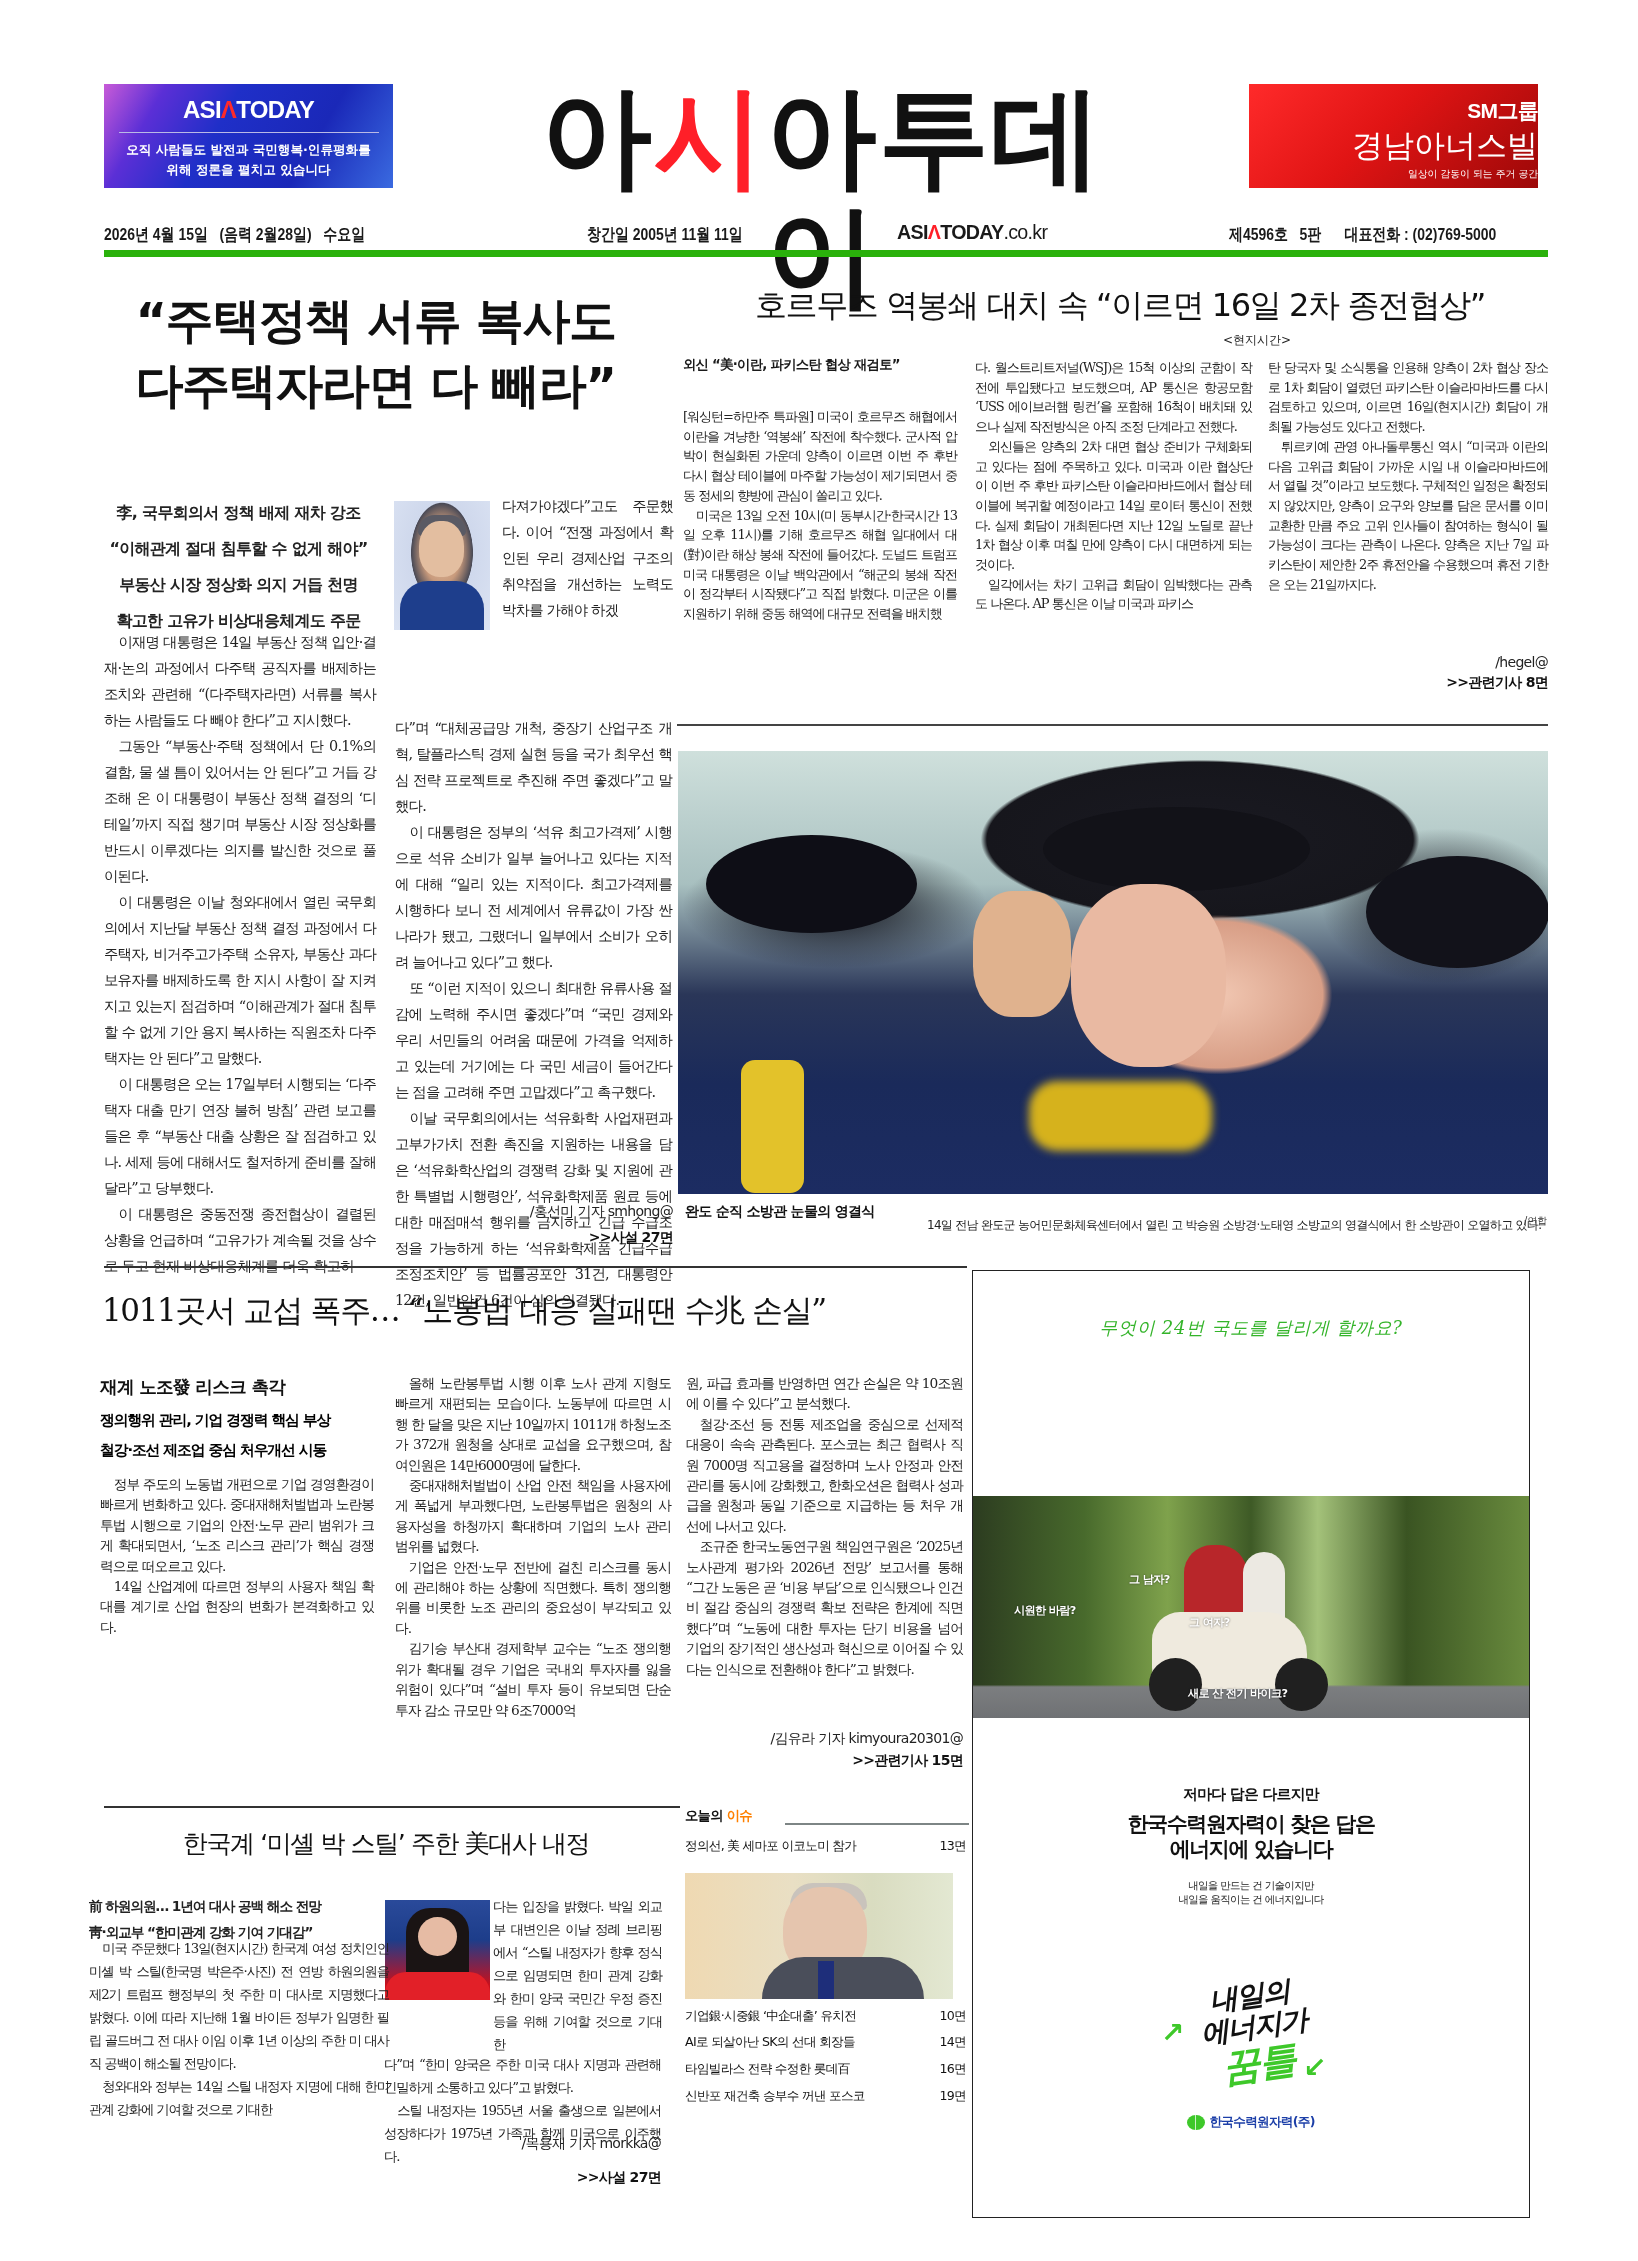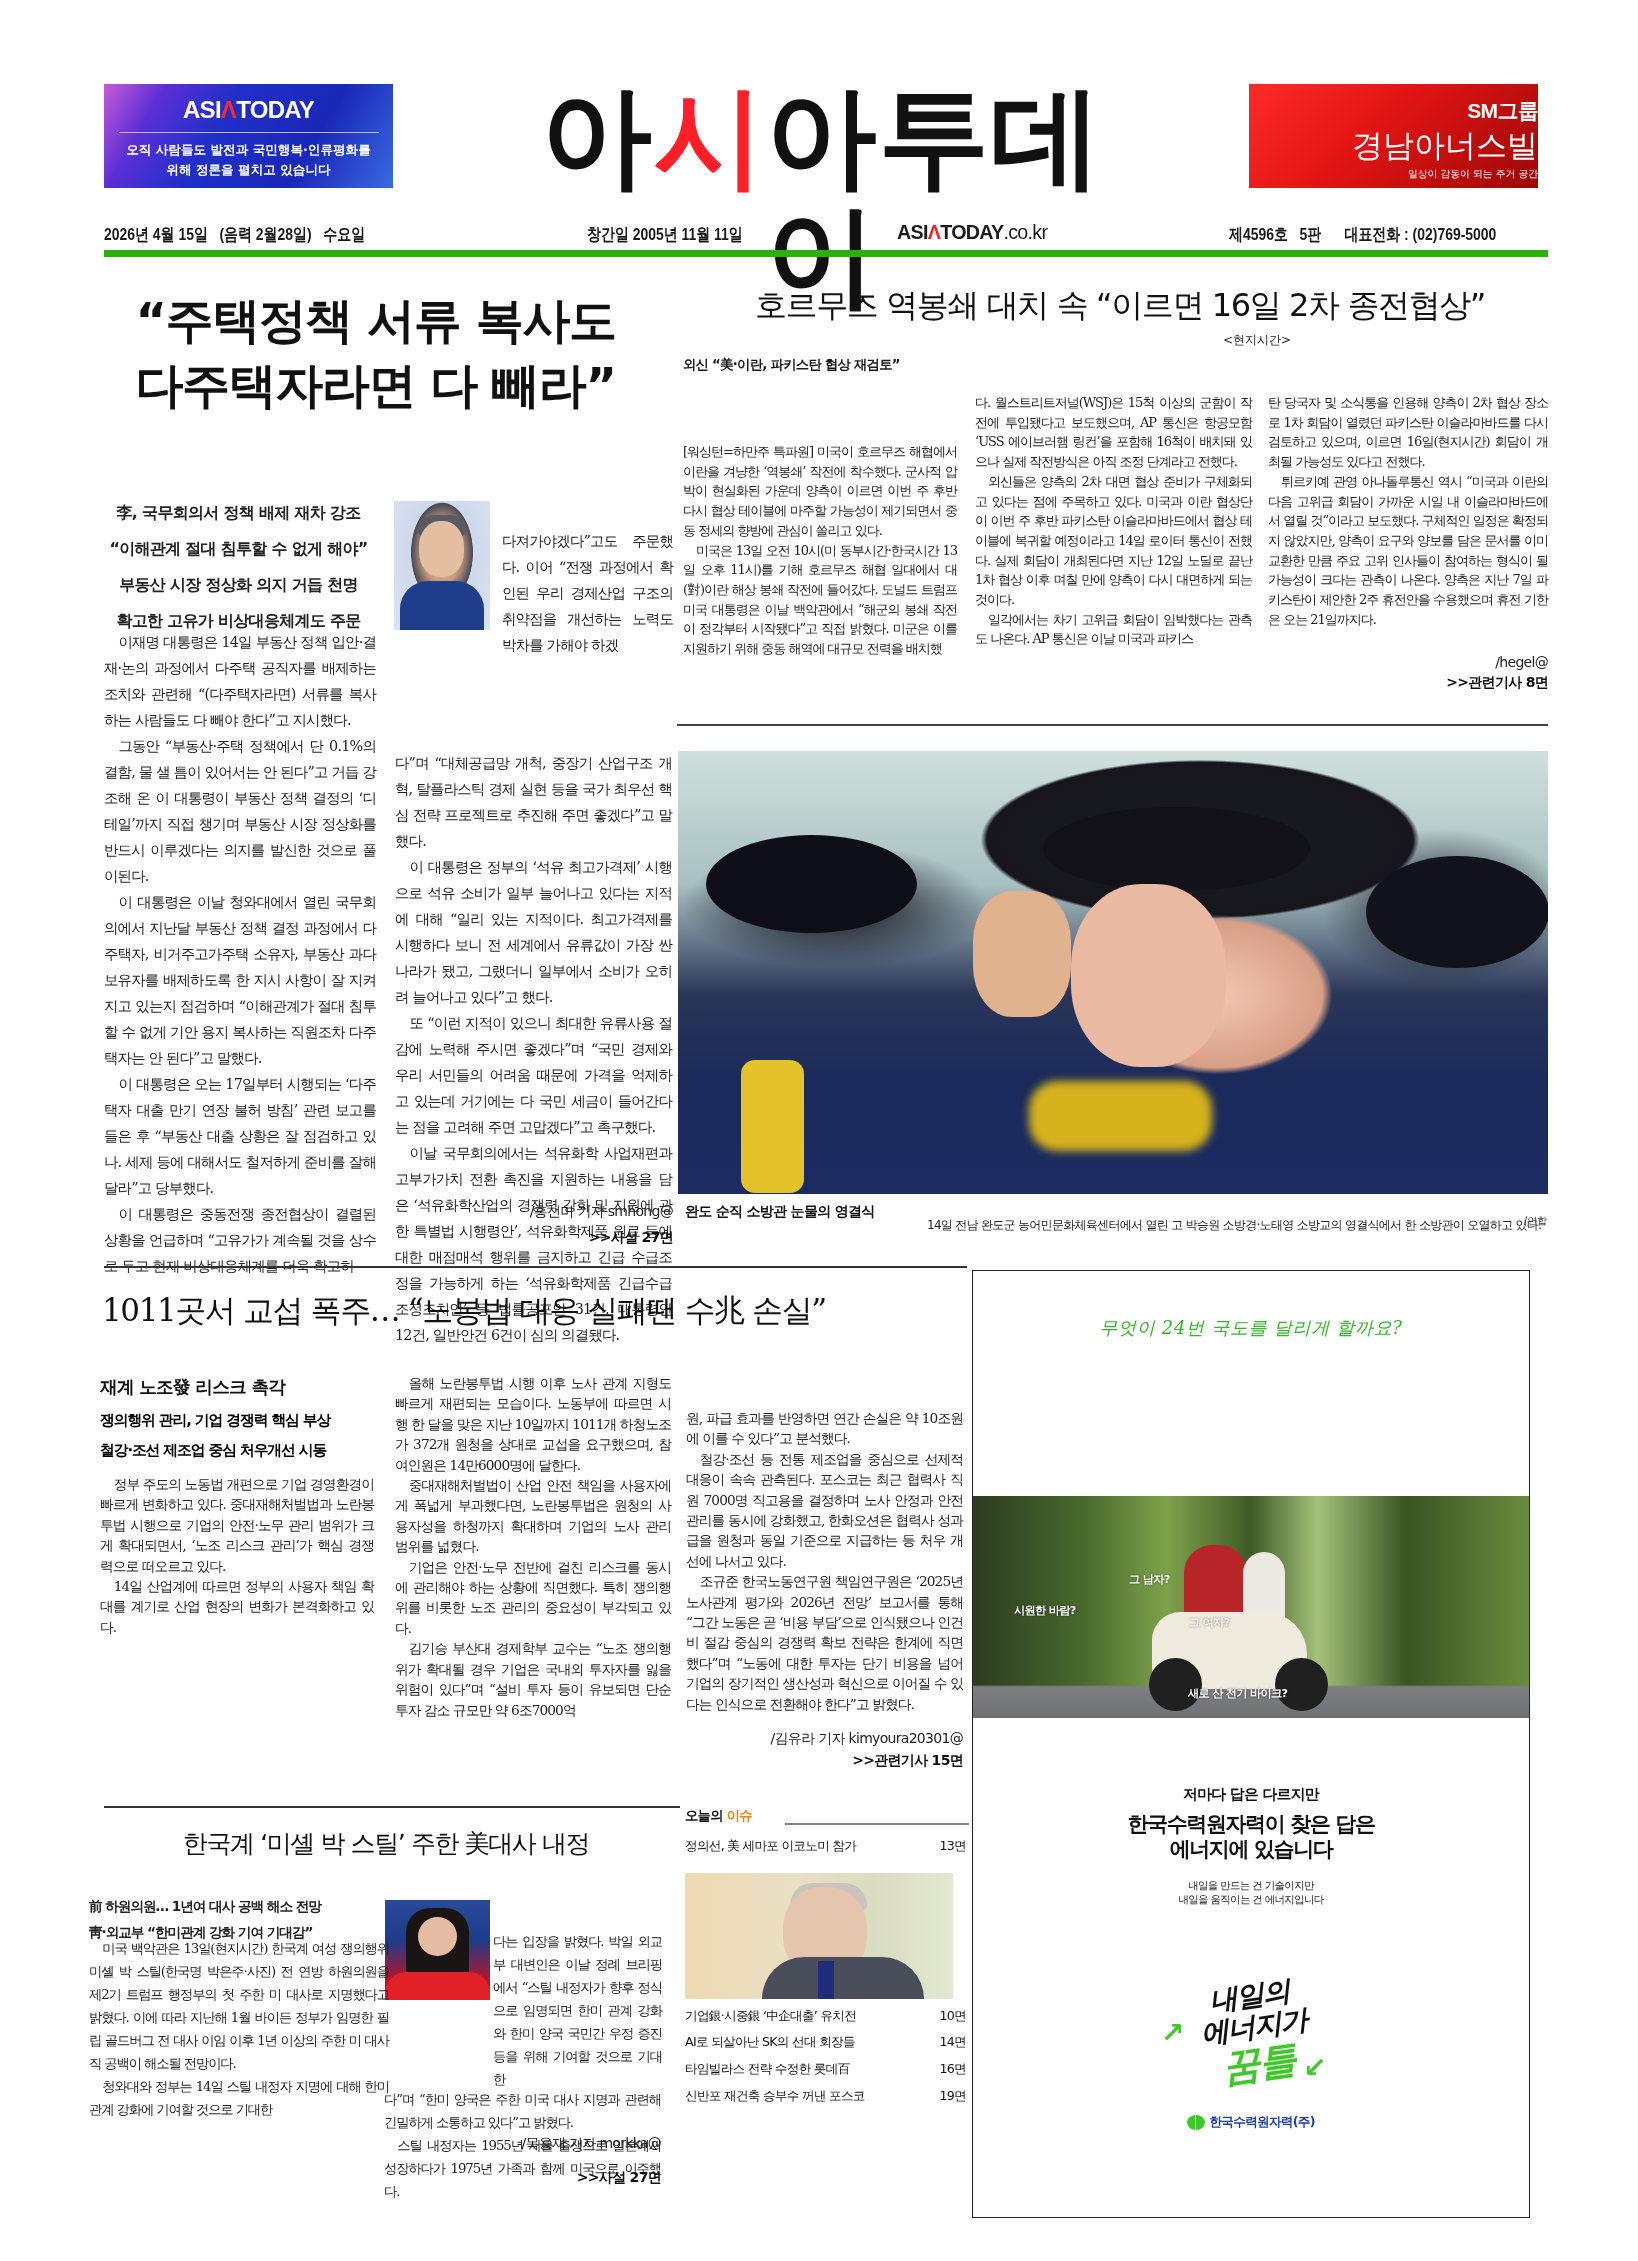--- a/index.html
+++ b/index.html
@@ -37,21 +37,21 @@
   .dateline { top: 223px; height: 21px; font-family: "Liberation Sans", sans-serif; font-size: 17px; font-weight: bold; transform: scaleX(0.82); transform-origin: left center; white-space: nowrap; }
   .site-logo { font-family: "Liberation Sans", sans-serif; font-weight: bold; font-size: 19.7px; letter-spacing: -0.7px; }
   .site-logo .accent { color: #ff1f28; }
   .site-logo .tld { font-weight: normal; }
   .green-bar { left: 104px; top: 250px; width: 1444px; height: 7px; background: #2ab10b; }
 
   
   .headline-xl { font-family: "DejaVu Sans", sans-serif; font-weight: bold; color: #111; }
   .body-text { font-family: "DejaVu Serif", serif; font-size: 14.4px; line-height: 26px; color: #222; text-align: justify; letter-spacing: -0.8px; }
   .body-text p { text-indent: 1em; }
-  .body-text p.noindent { text-indent: 0; margin-top: 35px; }
+  .body-text p.noindent { text-indent: 0; }
   .sub-deck { font-family: "DejaVu Sans", sans-serif; font-weight: bold; font-size: 16px; line-height: 36px; text-align: center; color: #222; letter-spacing: -0.7px; }
   .byline { font-family: "DejaVu Sans", sans-serif; font-size: 14px; text-align: right; color: #222; letter-spacing: -0.7px; }
   .ref { font-family: "DejaVu Sans", sans-serif; font-weight: bold; font-size: 14px; text-align: right; color: #111; letter-spacing: -0.7px; }
 
   
   .a1-title { left: 105px; top: 288px; width: 541px; font-size: 48px; line-height: 65px; text-align: center; letter-spacing: -1.4px; }
   .a1-deck { left: 98px; top: 495px; width: 281px; }
   .a1-photo { left: 394px; top: 501px; width: 96px; height: 129px; background: radial-gradient(ellipse at 50% 40%, #e8c6a8 0%, #c89a7c 28%, #4a4a56 45%, #cfd8ec 46%, #dbe3f3 100%); }
   .a1-photo .suit { position: absolute; left: 5.6px; bottom: 0; width: 84px; height: 49px; background: #1e3e8c; border-radius: 28px 28px 0 0; }
   .a1-photo .face { position: absolute; left: 25px; top: 19.7px; width: 45px; height: 56px; background: #e3bea0; border-radius: 45% 45% 45% 45%; }
@@ -280,21 +280,21 @@
 <div class="abs a4-deck">
   <div>前 하원의원… 1년여 대사 공백 해소 전망</div>
   <div>靑·외교부 “한미관계 강화 기여 기대감”</div>
 </div>
 <div class="abs a4-photo" style="left:385px; top:1900px; width:105px; height:100px;">
   <div class="hair" style="left:21px; width:63px;"></div>
   <div class="face" style="left:33px; width:39px;"></div>
   <div class="dress" style="width:105px;"></div>
 </div>
 <div class="abs body-text a4-text" style="left:89px; top:1937px; width:300px;">
-  <p>미국 백악관은 13일(현지시간) 한국계 여성 쟁의행위 미셸 박 스틸(한국명 박은주·사진) 전 연방 하원의원을 제2기 트럼프 행정부의 첫 주한 미 대사로 지명했다고 밝혔다. 이에 따라 지난해 1월 바이든 정부가 임명한 필립 골드버그 전 대사 이임 이후 1년 이상의 주한 미 대사직 공백이 해소될 전망이다.</p>
+  <p>미국 주문했다 13일(현지시간) 한국계 여성 정치인인 미셸 박 스틸(한국명 박은주·사진) 전 연방 하원의원을 제2기 트럼프 행정부의 첫 주한 미 대사로 지명했다고 밝혔다. 이에 따라 지난해 1월 바이든 정부가 임명한 필립 골드버그 전 대사 이임 이후 1년 이상의 주한 미 대사직 공백이 해소될 전망이다.</p>
   <p>청와대와 정부는 14일 스틸 내정자 지명에 대해 한미 관계 강화에 기여할 것으로 기대한</p>
 </div>
 <div class="abs body-text a4-text a4-colR-top">
   <p class="noindent">다는 입장을 밝혔다. 박일 외교부 대변인은 이날 정례 브리핑에서 “스틸 내정자가 향후 정식으로 임명되면 한미 관계 강화와 한미 양국 국민간 우정 증진 등을 위해 기여할 것으로 기대한</p>
 </div>
 <div class="abs body-text a4-text a4-colR">
   <p class="noindent">다”며 “한미 양국은 주한 미국 대사 지명과 관련해 긴밀하게 소통하고 있다”고 밝혔다.</p>
   <p>스틸 내정자는 1955년 서울 출생으로 일본에서 성장하다가 1975년 가족과 함께 미국으로 이주했다.</p>
 </div>
 <div class="abs byline a4-byline">/목용재 기자 morkka@</div>

